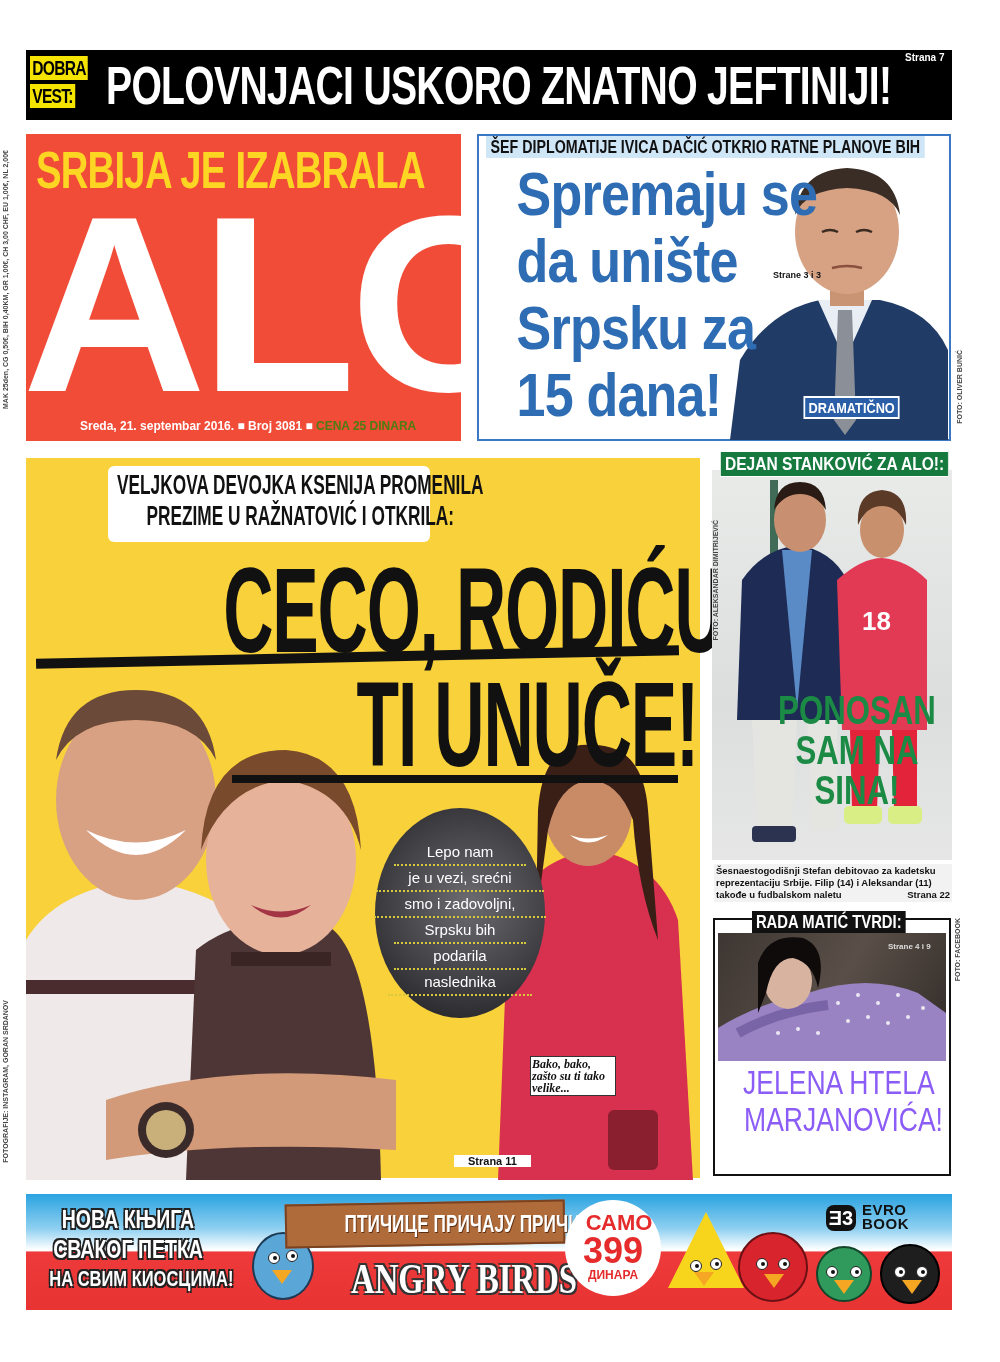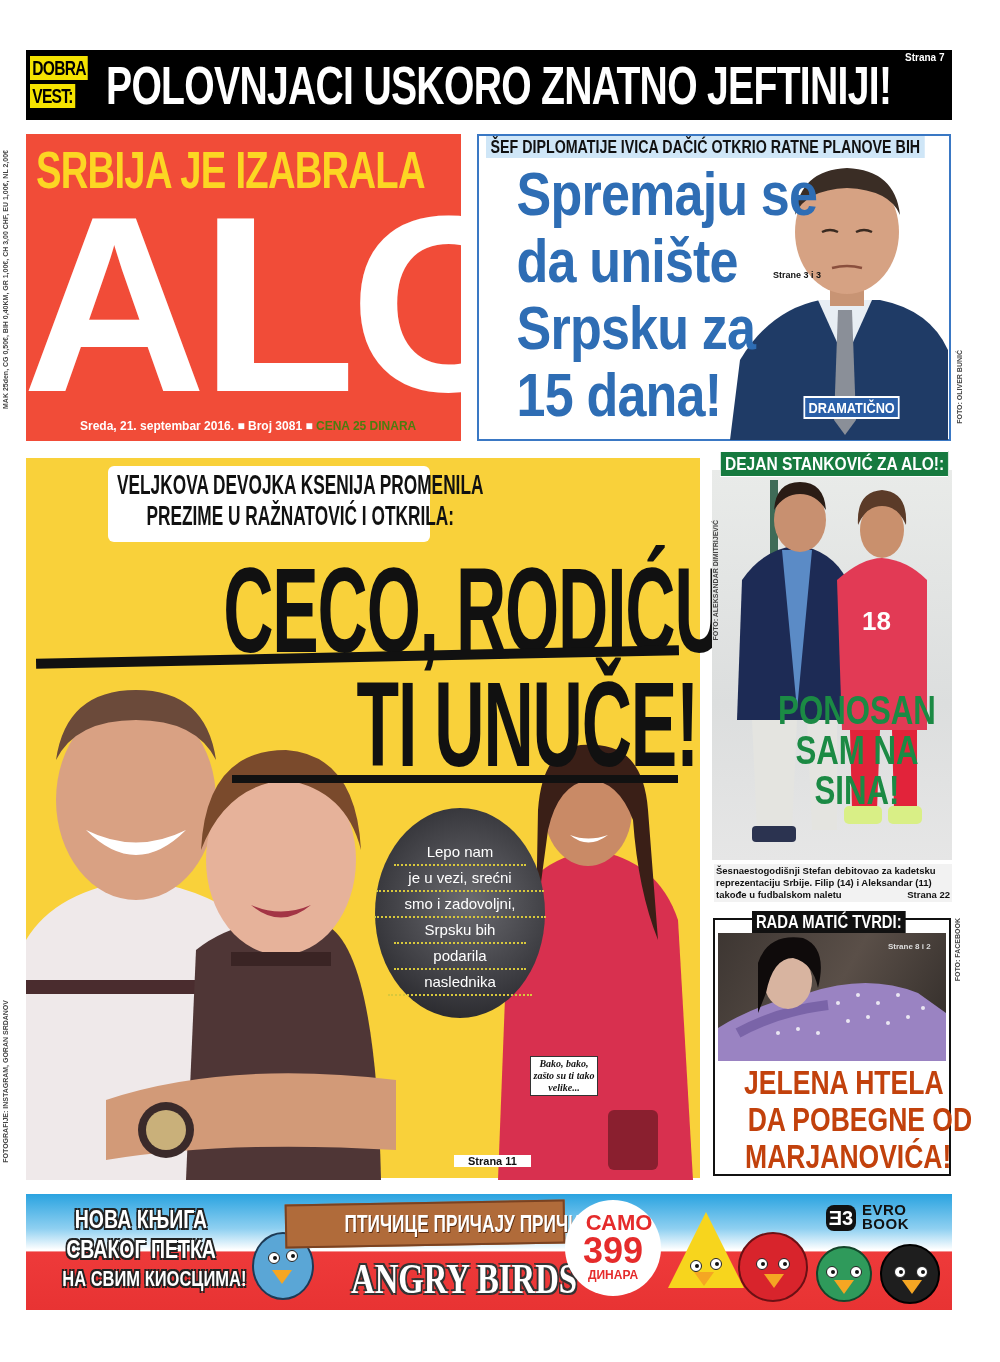--- a/index.html
+++ b/index.html
@@ -39,44 +39,44 @@
   #main-kicker { left: 117px; top: 470px; font-size: 27px; line-height: 31px; color: #111; white-space: nowrap; transform: scaleX(0.64); text-align: center; }
   #main-head1 { left: 42px; top: 550px; font-size: 120px; line-height: 120px; color: #111; white-space: nowrap; transform: scaleX(0.58); font-weight: 900; letter-spacing: -2px; }
   #main-rule { left: 36px; top: 652px; width: 643px; height: 10px; background: #111; transform: rotate(-1.2deg); }
   #main-head2 { left: 233px; top: 664px; font-size: 120px; line-height: 120px; color: #111; white-space: nowrap; transform: scaleX(0.58); font-weight: 900; letter-spacing: -2px; }
   #main-rule2 { left: 232px; top: 775px; width: 446px; height: 8px; background: #111; }
   #photo-couple { left: 26px; top: 680px; width: 370px; height: 500px; }
   #photo-ceca { left: 488px; top: 740px; width: 210px; height: 440px; }
   #quote-bubble { left: 375px; top: 808px; width: 170px; height: 210px; border-radius: 50%; background: radial-gradient(circle at 55% 45%, #6b6b70 0%, #3b3b40 60%, #1a1a1d 100%); }
   #quote-text { left: 380px; top: 840px; width: 160px; text-align: center; font-size: 15px; line-height: 24px; color: #fff; }
   #quote-text span { display: block; border-bottom: 2px dotted #d8c83c; margin: 0 14px; }
-  #ceca-caption { left: 530px; top: 1056px; width: 68px; background: #fff; border: 1px solid #333; font-family: "Liberation Serif", serif; font-style: italic; font-weight: bold; font-size: 10px; line-height: 12px; text-align: center; color: #111; padding: 1px; }
+  #ceca-caption { left: 530px; top: 1056px; width: 86px; background: #fff; border: 1px solid #333; font-family: "Liberation Serif", serif; font-style: italic; font-weight: bold; font-size: 12px; line-height: 12px; text-align: left; color: #111; padding: 1px; }
   #main-strana { left: 454px; top: 1155px; background: #fff; font-size: 11px; font-weight: bold; padding: 0 14px; color: #111; }
   #main-credit { left: 2px; top: 1000px; }
 
   
   #stank-photo { left: 712px; top: 470px; width: 240px; height: 390px; background: linear-gradient(#e9ebe9, #dcdede 60%, #e6e6e6); overflow: hidden; }
   #stank-kicker { left: 720px; top: 451px; background: #167a3f; color: #fff; font-size: 19px; line-height: 24px; padding: 0 5px; white-space: nowrap; transform: scaleX(0.82); border: 1px solid #fff; }
   #stank-credit { left: 712px; top: 520px; }
   #stank-headline { left: 752px; top: 690px; font-size: 40px; line-height: 40px; color: #1b8a44; text-align: center; transform: scaleX(0.78); font-weight: 900; width: 210px; }
   #stank-caption { left: 714px; top: 864px; width: 238px; font-size: 9.5px; line-height: 12px; color: #111; font-weight: bold; background: #f2f2f2; padding: 1px 2px; }
   #stank-caption .pg { float: right; }
 
   
   #jelena-box { left: 713px; top: 918px; width: 238px; height: 258px; border: 2px solid #111; background: #fff; }
   #jelena-kicker { left: 752px; top: 911px; background: #111; color: #fff; font-size: 19px; line-height: 22px; padding: 0 5px; white-space: nowrap; transform: scaleX(0.78); }
   #jelena-photo { left: 718px; top: 933px; width: 228px; height: 128px; background: linear-gradient(120deg, #3d3632, #5a4f48 50%, #2f2a27); overflow: hidden; }
   #jelena-strane { left: 888px; top: 942px; font-size: 8px; color: #ddd; font-weight: bold; }
-  #jelena-headline { left: 716px; top: 1064px; width: 232px; text-align: center; font-size: 34px; line-height: 37px; color: #c2410c; font-weight: 700; }
+  #jelena-headline { left: 716px; top: 1064px; width: 232px; text-align: center; font-size: 34px; line-height: 37px; color: #8b5cf6; font-weight: 400; }
   #jelena-headline span { display: inline-block; transform: scaleX(0.78); white-space: nowrap; }
   #jelena-credit { left: 954px; top: 918px; }
 
   
   #ad { left: 26px; top: 1194px; width: 926px; height: 116px; background: linear-gradient(#2aa3e0 0%, #8fd0f1 30%, #ffffff 48%, #ffffff 49%, #ee3a3a 50%, #e83333 100%); overflow: hidden; }
-  #ad-left { left: 36px; top: 1204px; width: 210px; text-align: center; color: #fff; font-size: 26px; line-height: 30px; font-weight: 900; text-shadow: -2px -2px 0 #222, 2px -2px 0 #222, -2px 2px 0 #222, 2px 2px 0 #222; }
+  #ad-left { left: 23px; top: 1204px; width: 210px; text-align: center; color: #fff; font-size: 26px; line-height: 30px; font-weight: 900; text-shadow: -2px -2px 0 #222, 2px -2px 0 #222, -2px 2px 0 #222, 2px 2px 0 #222; }
   #ad-left span { display: block; transform: scaleX(0.75); white-space: nowrap; }
   #ad-plank { left: 285px; top: 1202px; width: 280px; height: 44px; background: #b06b3a; border: 2px solid #7a4221; transform: rotate(-1deg); }
   #ad-plank-text { left: 294px; top: 1210px; color: #fff; font-size: 24px; line-height: 28px; white-space: nowrap; transform: scaleX(0.72); font-weight: 900; text-shadow: 1px 1px 0 #5a2e12; }
   #ad-title { left: 318px; top: 1252px; color: #fff; font-size: 42px; line-height: 46px; font-family: "Liberation Serif", serif; font-weight: bold; white-space: nowrap; text-shadow: -2px -2px 0 #333, 2px -2px 0 #333, -2px 2px 0 #333, 2px 2px 0 #333; transform: scaleX(0.78); }
   #ad-price { left: 565px; top: 1200px; width: 96px; height: 96px; border-radius: 50%; background: #fff; text-align: center; color: #e52b2b; font-weight: 900; }
   #ad-price .l1 { font-size: 22px; line-height: 22px; margin-top: 12px; display: block; padding-left: 12px; }
   #ad-price .l2 { font-size: 36px; line-height: 34px; display: block; }
   #ad-price .l3 { font-size: 12px; line-height: 14px; display: block; }
   #ad-brand { left: 826px; top: 1203px; height: 32px; }
   #ad-brand-icon { position: absolute; left: 0; top: 2px; width: 30px; height: 26px; background: #111; border-radius: 8px; color: #fff; font-size: 20px; line-height: 26px; text-align: center; font-weight: bold; }
@@ -235,24 +235,23 @@
       <circle cx="170" cy="90" r="2"></circle>
         <circle cx="190" cy="84" r="2"></circle>
         <circle cx="60" cy="100" r="2"></circle>
       <circle cx="80" cy="96" r="2"></circle>
         <circle cx="100" cy="100" r="2"></circle>
         <circle cx="205" cy="75" r="2"></circle>
     </g>
   </svg>
 </div>
 <div id="jelena-kicker" class="abs cond">RADA MATIĆ TVRDI:</div>
-<div id="jelena-strane" class="abs">Strane 8 i 2</div>
+<div id="jelena-strane" class="abs">Strane 4 i 9</div>
 <div id="jelena-headline" class="abs">
   <div><span>JELENA HTELA</span></div>
-  <div><span>DA POBEGNE OD</span></div>
   <div><span>MARJANOVIĆA!</span></div>
 </div>
 <div id="jelena-credit" class="abs">
   <span class="vtext">FOTO: FACEBOOK</span>
 </div>
 
 <div id="ad" class="abs"></div>
 <div id="ad-left" class="abs">
   <span>НОВА КЊИГА</span>
   <span>СВАКОГ ПЕТКА</span>

